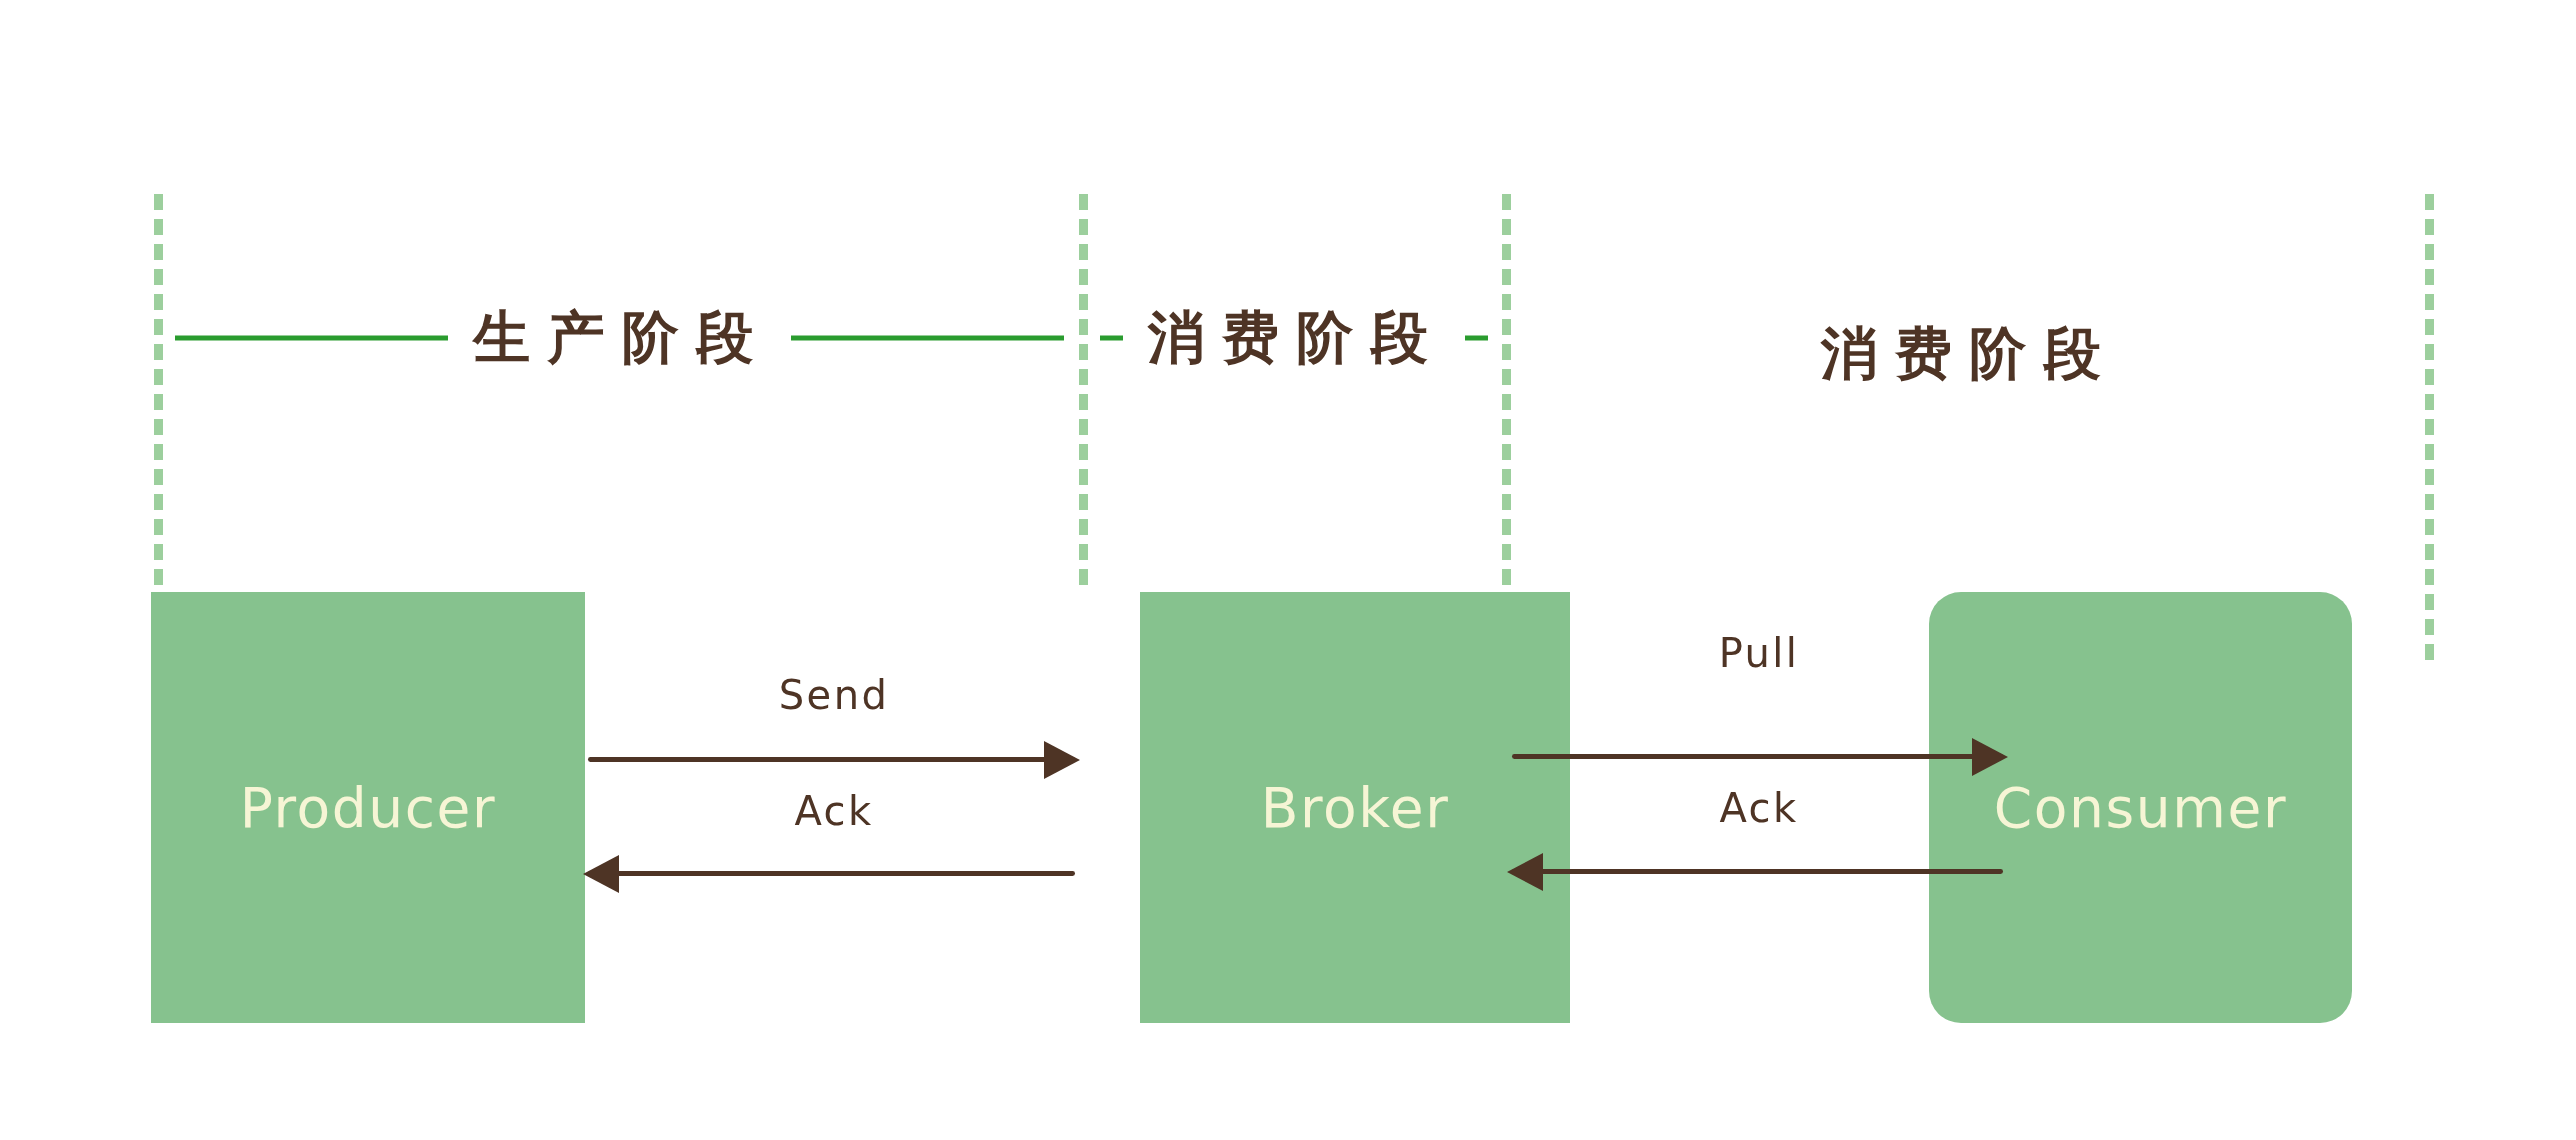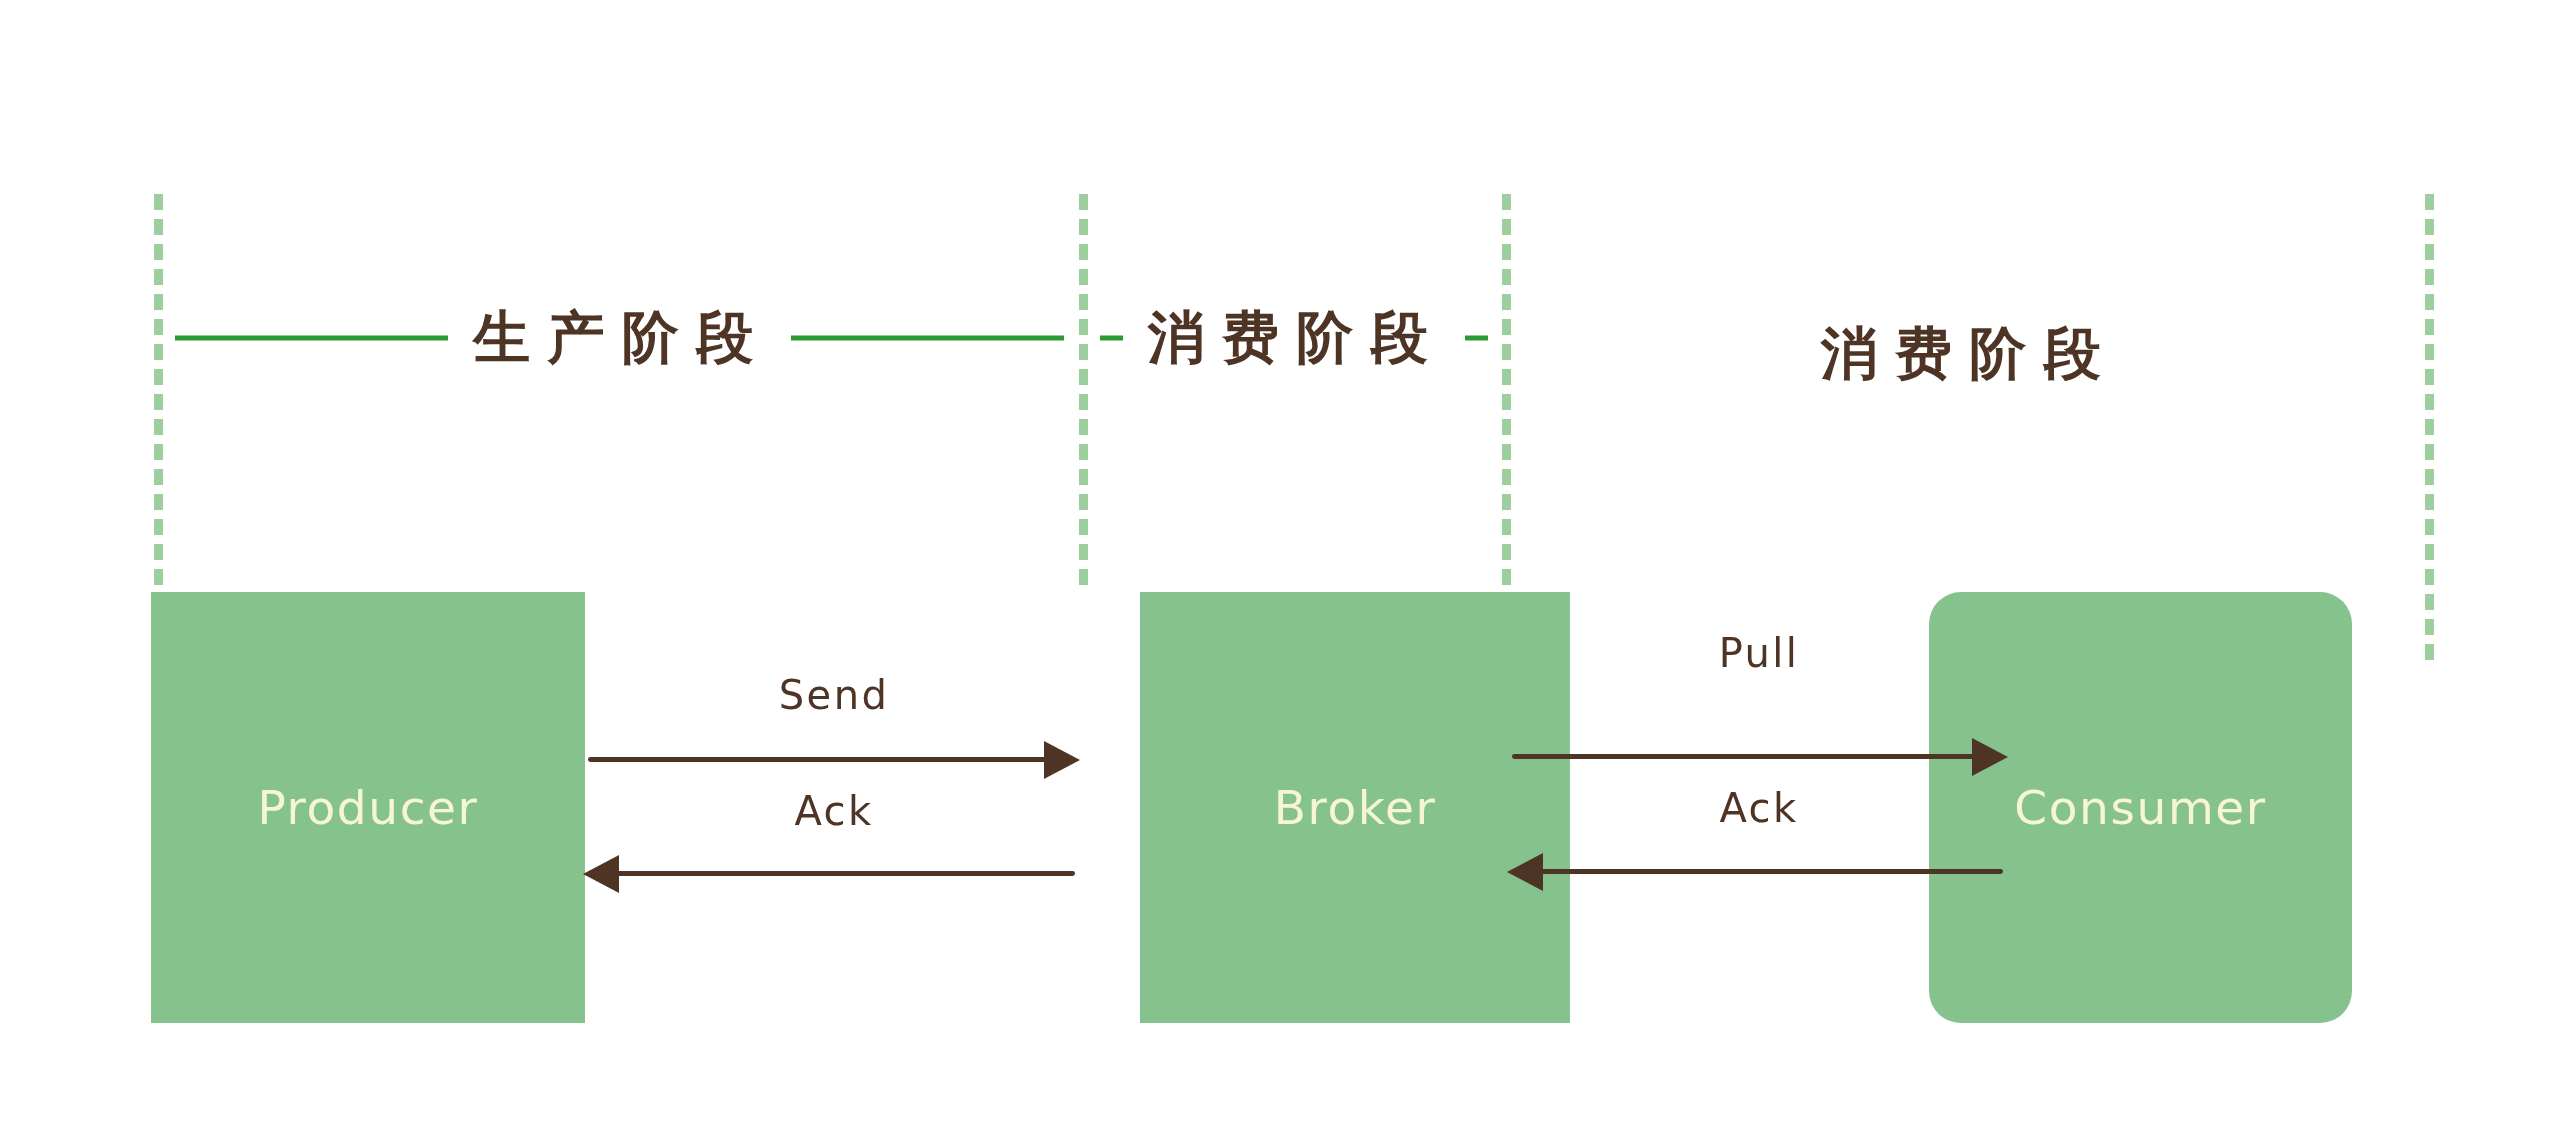--- a/index.html
+++ b/index.html
@@ -43,21 +43,21 @@
   .phase.p3{left:1524px;width:886px;flex-direction:column;}
 
   
   .node{
     position:absolute;top:592px;height:431px;
     background:var(--node-fill,#86c28e);
     display:flex;align-items:center;justify-content:center;
   }
   .node .node-label{
     color:var(--node-text,#f6f5d5);
-    font-size:47px;letter-spacing:1.6px;white-space:nowrap;
+    font-size:55px;letter-spacing:1.6px;white-space:nowrap;
   }
   .node.producer{left:151px;width:434px;}
   .node.broker{left:1140px;width:430px;}
   .node.consumer{left:1929px;width:423px;border-radius:32px;}
 
   
   .arrow{position:absolute;height:41px;}
   .arrow .shaft{
     position:absolute;left:3.2px;right:3.2px;top:18px;height:4.7px;
     background:var(--ink-brown,#4e3425);border-radius:2.4px;

